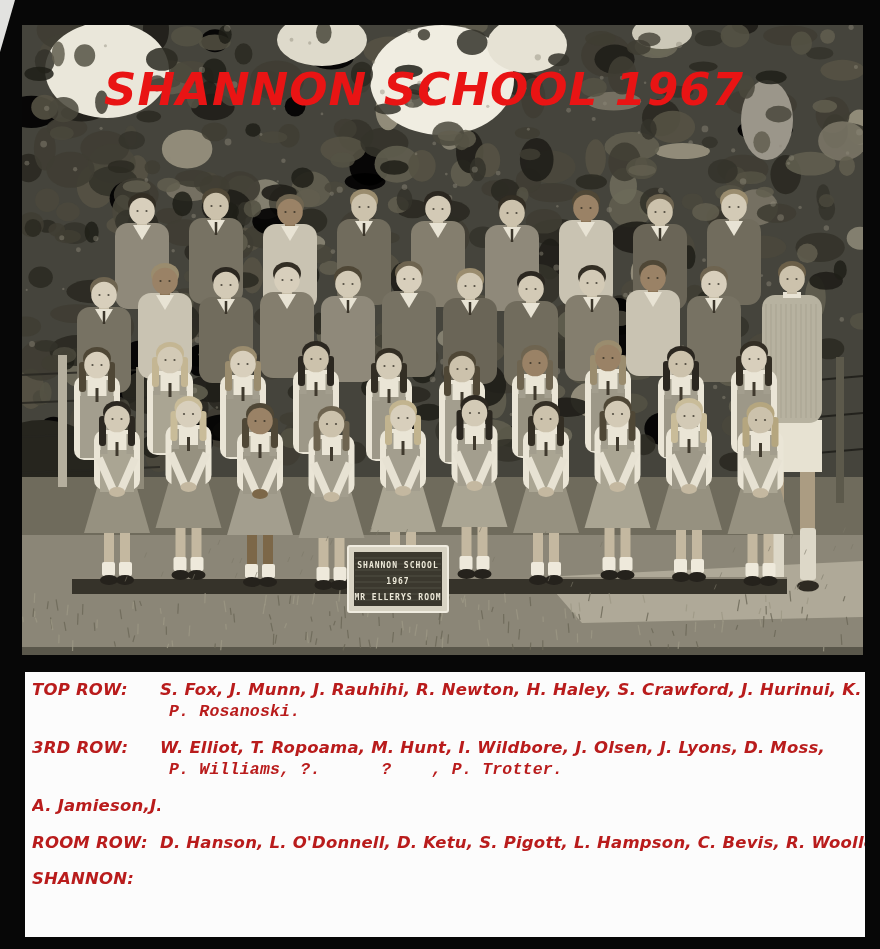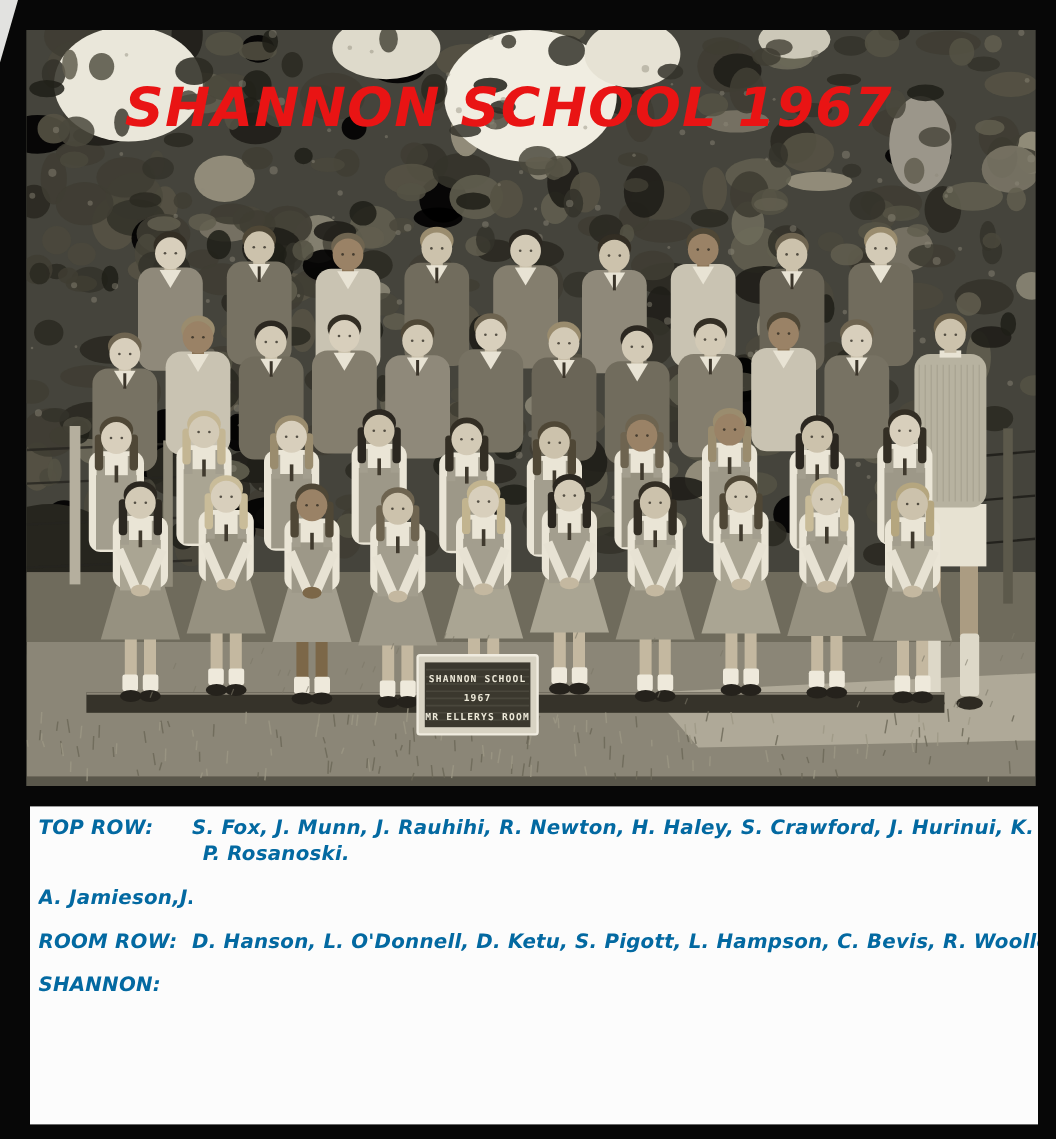--- a/index.html
+++ b/index.html
@@ -1,27 +1,27 @@
 <!DOCTYPE html>
 <html><head>
 <meta charset="utf-8">
 <style>
   html,body{margin:0;padding:0;width:880px;height:949px;overflow:hidden;background:#070707;}
   .stage{position:relative;width:880px;height:949px;background:#070707;font-family:"DejaVu Sans",sans-serif;}
   .photo{position:absolute;left:22px;top:25px;width:841px;height:630px;overflow:hidden;background:#45443c;}
   .photo svg{display:block;}
   .corner{position:absolute;left:0;top:0;}
   .caption{position:absolute;left:25px;top:672px;width:840px;height:265px;background:#fcfcfc;
-           color:#0369a1;padding:7px 0 0 7px;box-sizing:border-box;overflow:hidden;}
+           color:#b91c1c;padding:7px 0 0 7px;box-sizing:border-box;overflow:hidden;}
   .group{display:grid;grid-template-columns:128px 1fr;margin-bottom:15px;
          font-style:italic;font-weight:bold;font-size:16.5px;line-height:21.5px;letter-spacing:.2px;}
   .rlabel{white-space:nowrap;}
   .rnames{min-width:0;}
   .rline{white-space:pre;overflow:hidden;}
-  .rline.indent{padding-left:9px;}
+  .rline.indent{padding-left:9px;font-family:Liberation Mono, monospace;}
 </style>
 </head>
 <body>
 
 <div class="stage">
 
   <div class="photo">
     <svg width="841" height="630" viewBox="0 0 841 630">
       <rect x="0" y="0" width="841" height="630" fill="#45443c"></rect>
       <g id="foliage">
@@ -1364,20 +1364,27 @@
 
   <div class="caption">
       <div class="group">
         <div class="rlabel">TOP ROW:</div>
         <div class="rnames">
           <div class="rline">S. Fox, J. Munn, J. Rauhihi, R. Newton, H. Haley, S. Crawford, J. Hurinui, K. Walker,</div>
           <div class="rline indent">P. Rosanoski.</div>
         </div>
       </div>
       <div class="group">
+        <div class="rlabel">3RD ROW:</div>
+        <div class="rnames">
+          <div class="rline">W. Elliot, T. Ropoama, M. Hunt, I. Wildbore, J. Olsen, J. Lyons, D. Moss,</div>
+          <div class="rline indent">P. Williams, ?.      ?    , P. Trotter.</div>
+        </div>
+      </div>
+      <div class="group">
         <div class="rnames">
           <div class="rline">A. Jamieson,J. Harper, D. Harding, H. Northover, J. Hudson, S. Hoskins, D. Pairama,</div>
         </div>
       </div>
       <div class="group">
         <div class="rlabel">ROOM ROW:</div>
         <div class="rnames">
           <div class="rline">D. Hanson, L. O'Donnell, D. Ketu, S. Pigott, L. Hampson, C. Bevis, R. Woolley,</div>
         </div>
       </div>

